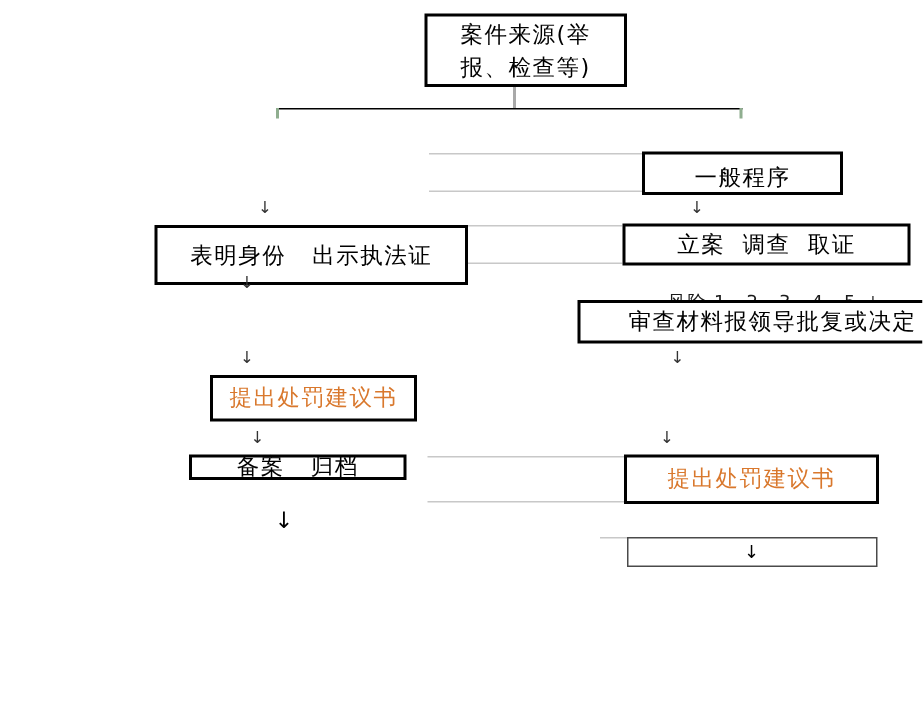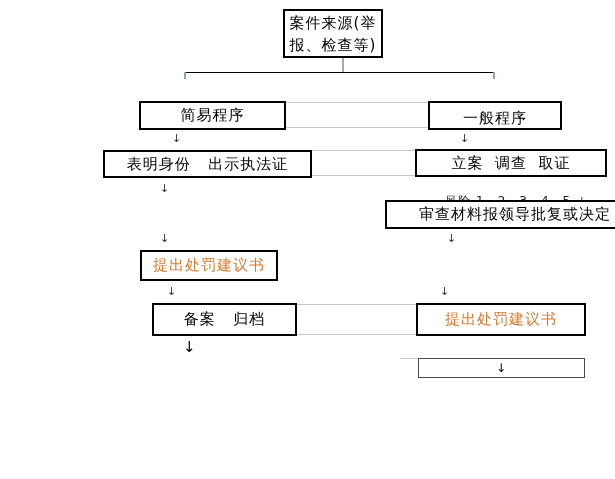--- a/index.html
+++ b/index.html
@@ -40,34 +40,31 @@
   <div class="grid" style="left:285px;top:304px;width:131px;height:1px;"></div>
   <div class="grid" style="left:285px;top:334px;width:131px;height:1px;"></div>
   <div class="grid" style="left:400px;top:358px;width:18px;height:1px;"></div>
 
   <div class="vconn" style="left:342px;top:58px;width:2px;height:14px;"></div>
 
   <div class="line" style="left:185px;top:72px;width:310px;height:1px;"></div>
   <div class="tick" style="left:184px;top:72px;width:2px;height:7px;"></div>
   <div class="tick" style="left:493px;top:72px;width:2px;height:7px;"></div>
 
-  <div class="box src" style="left:283px;top:9px;width:100px;height:49px;">
+  <div class="box src" style="left:283px;top:9px;width:135px;height:49px;">
     <div>案件来源(举</div>
     <div>报、检查等)</div>
   </div>
 
-  <div class="box" style="left:139px;top:101px;width:147px;height:29px;">
-    <span>简易程序</span>
-  </div>
 
   <div class="box" style="left:428px;top:101px;width:134px;height:29px;align-items:flex-end;">
     <span>一般程序</span>
   </div>
 
-  <div class="box" style="left:103px;top:150px;width:209px;height:28px;">
+  <div class="box" style="left:103px;top:150px;width:209px;height:40px;">
     <span>表明身份   出示执法证</span>
   </div>
 
   <div class="box" style="left:415px;top:149px;width:192px;height:28px;">
     <span>立案  调查  取证</span>
   </div>
 
   <div class="risk">
     <span>风险 1、2、3、4、5</span><span class="ra">↓</span>
   </div>
@@ -75,21 +72,21 @@
 
   <div class="box" style="left:349px;top:200px;width:260px;height:29px;margin-left:36px;">
     <span>审查材料报领导批复或决定</span>
   </div>
 
   <div class="box orange" style="left:140px;top:250px;width:138px;height:31px;">
     <span>提出处罚建议书</span>
   </div>
 
 
-  <div class="box" style="left:152px;top:303px;width:145px;height:33px;">
+  <div class="box" style="left:126px;top:303px;width:145px;height:17px;">
     <span>备案   归档</span>
   </div>
 
   <div class="box orange" style="left:416px;top:303px;width:170px;height:33px;">
     <span>提出处罚建议书</span>
   </div>
 
   <div class="box thin" style="left:418px;top:358px;width:167px;height:20px;">
     <span class="cellarrow">↓</span>
   </div>

